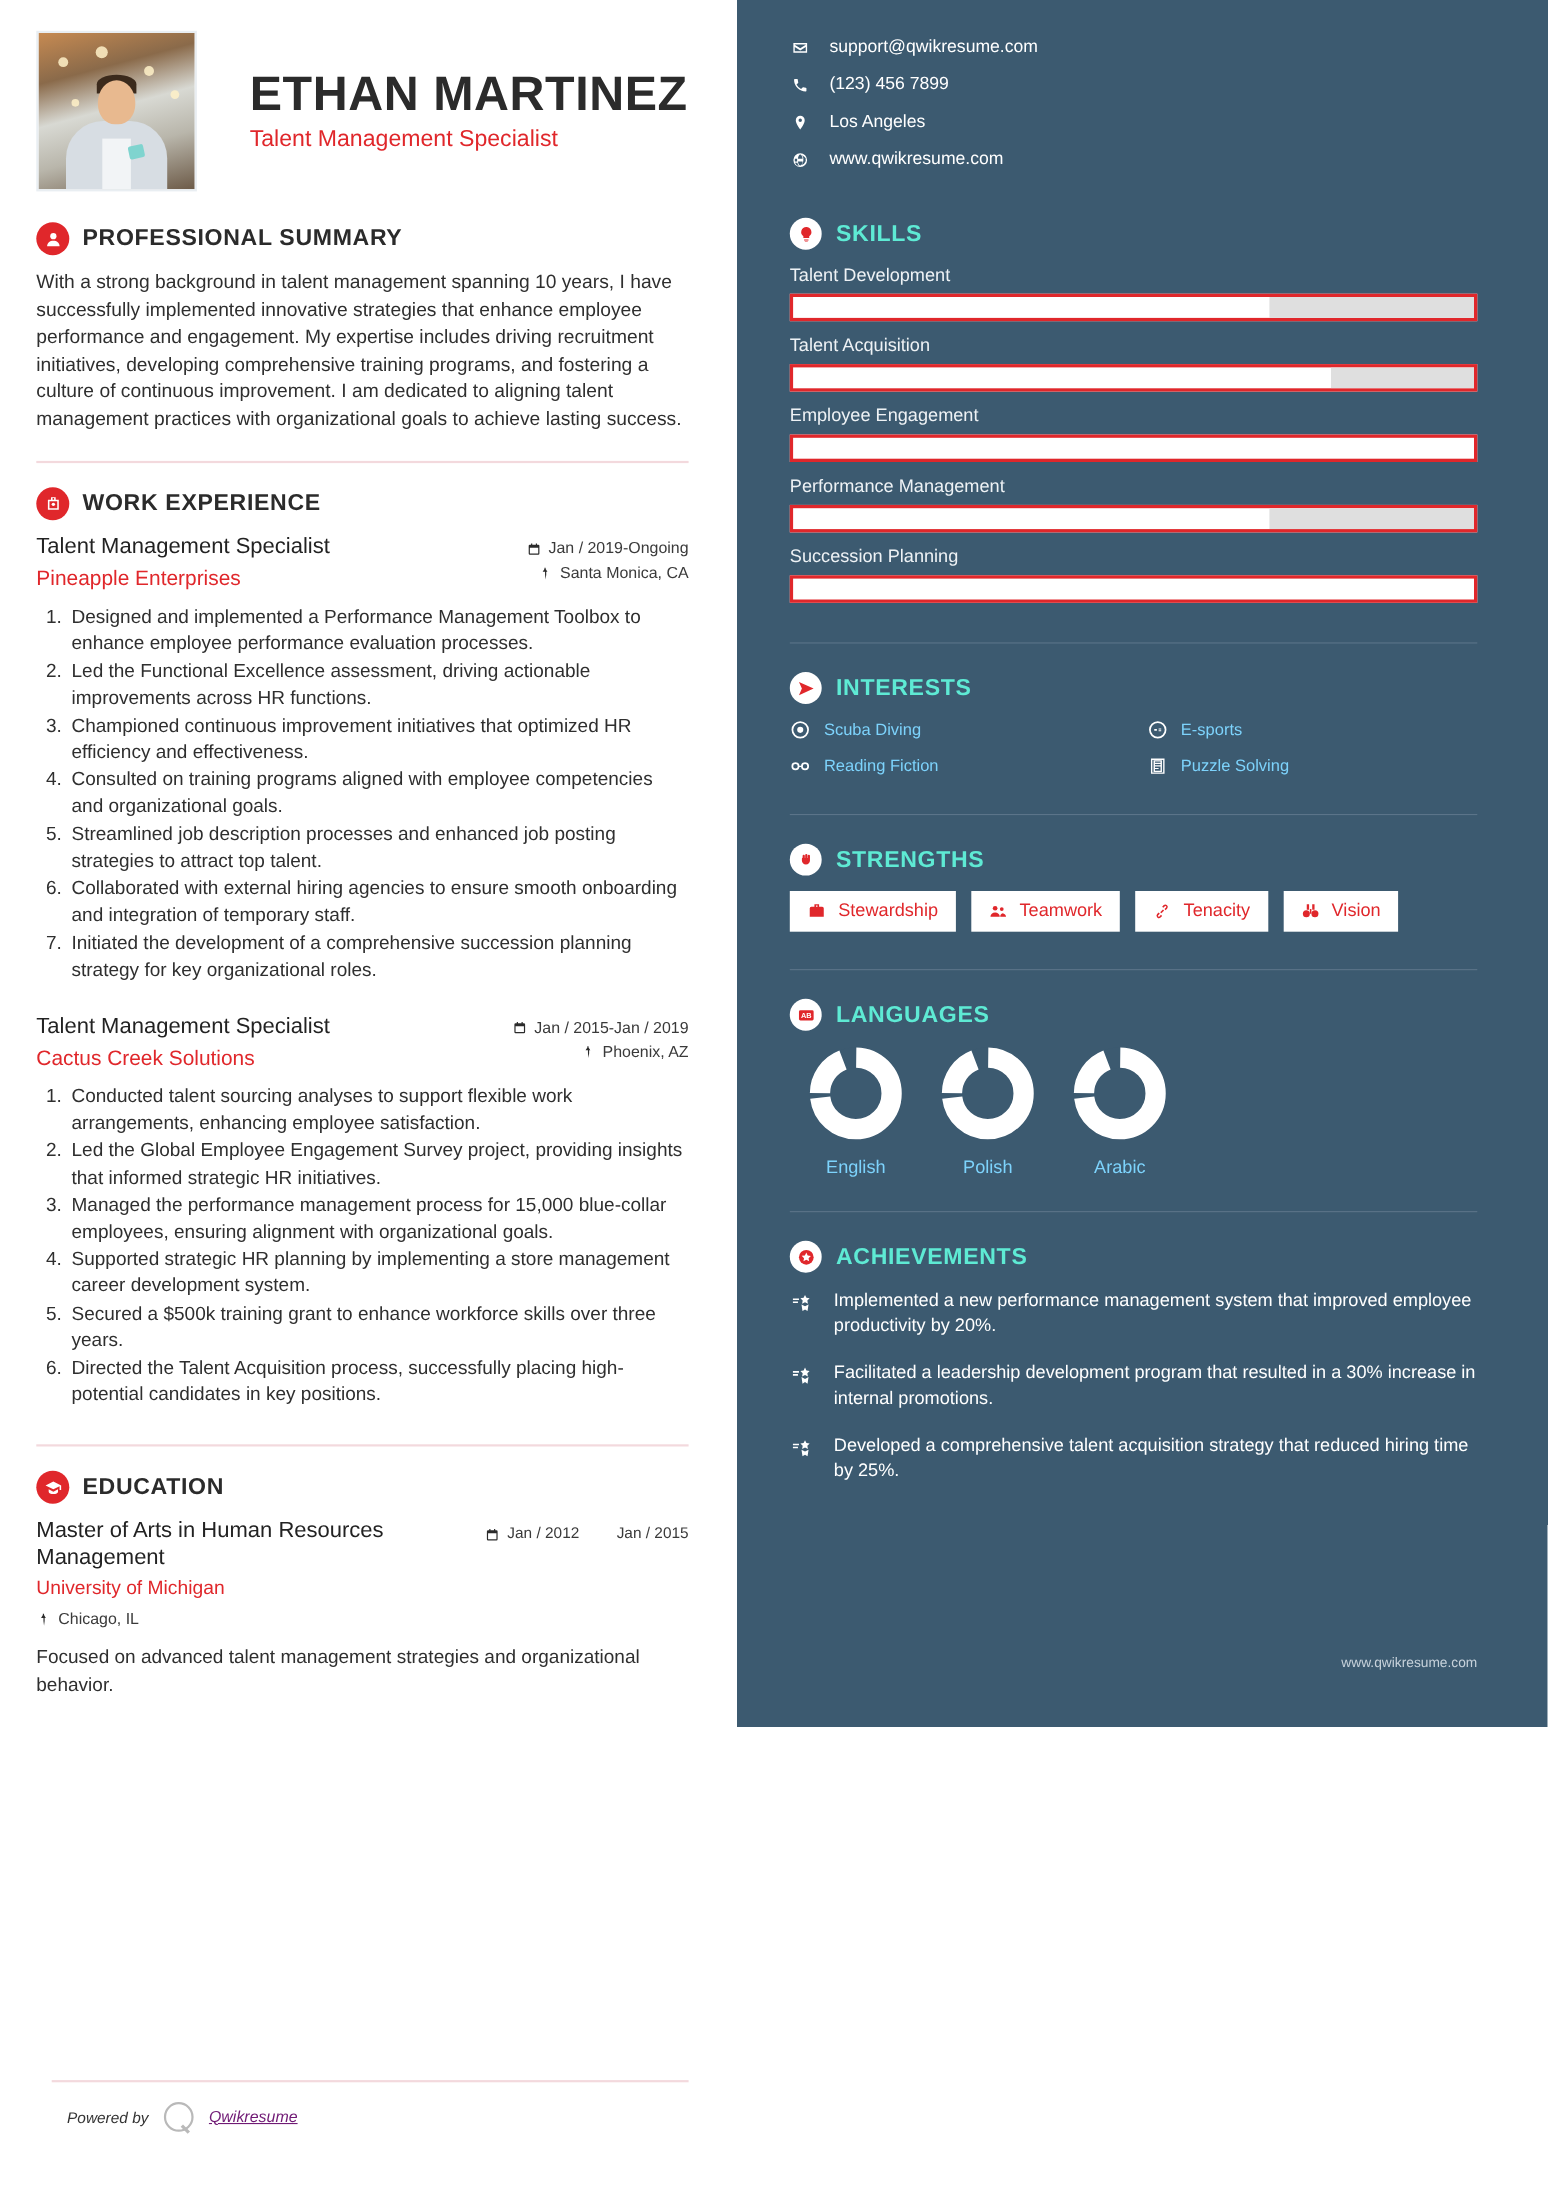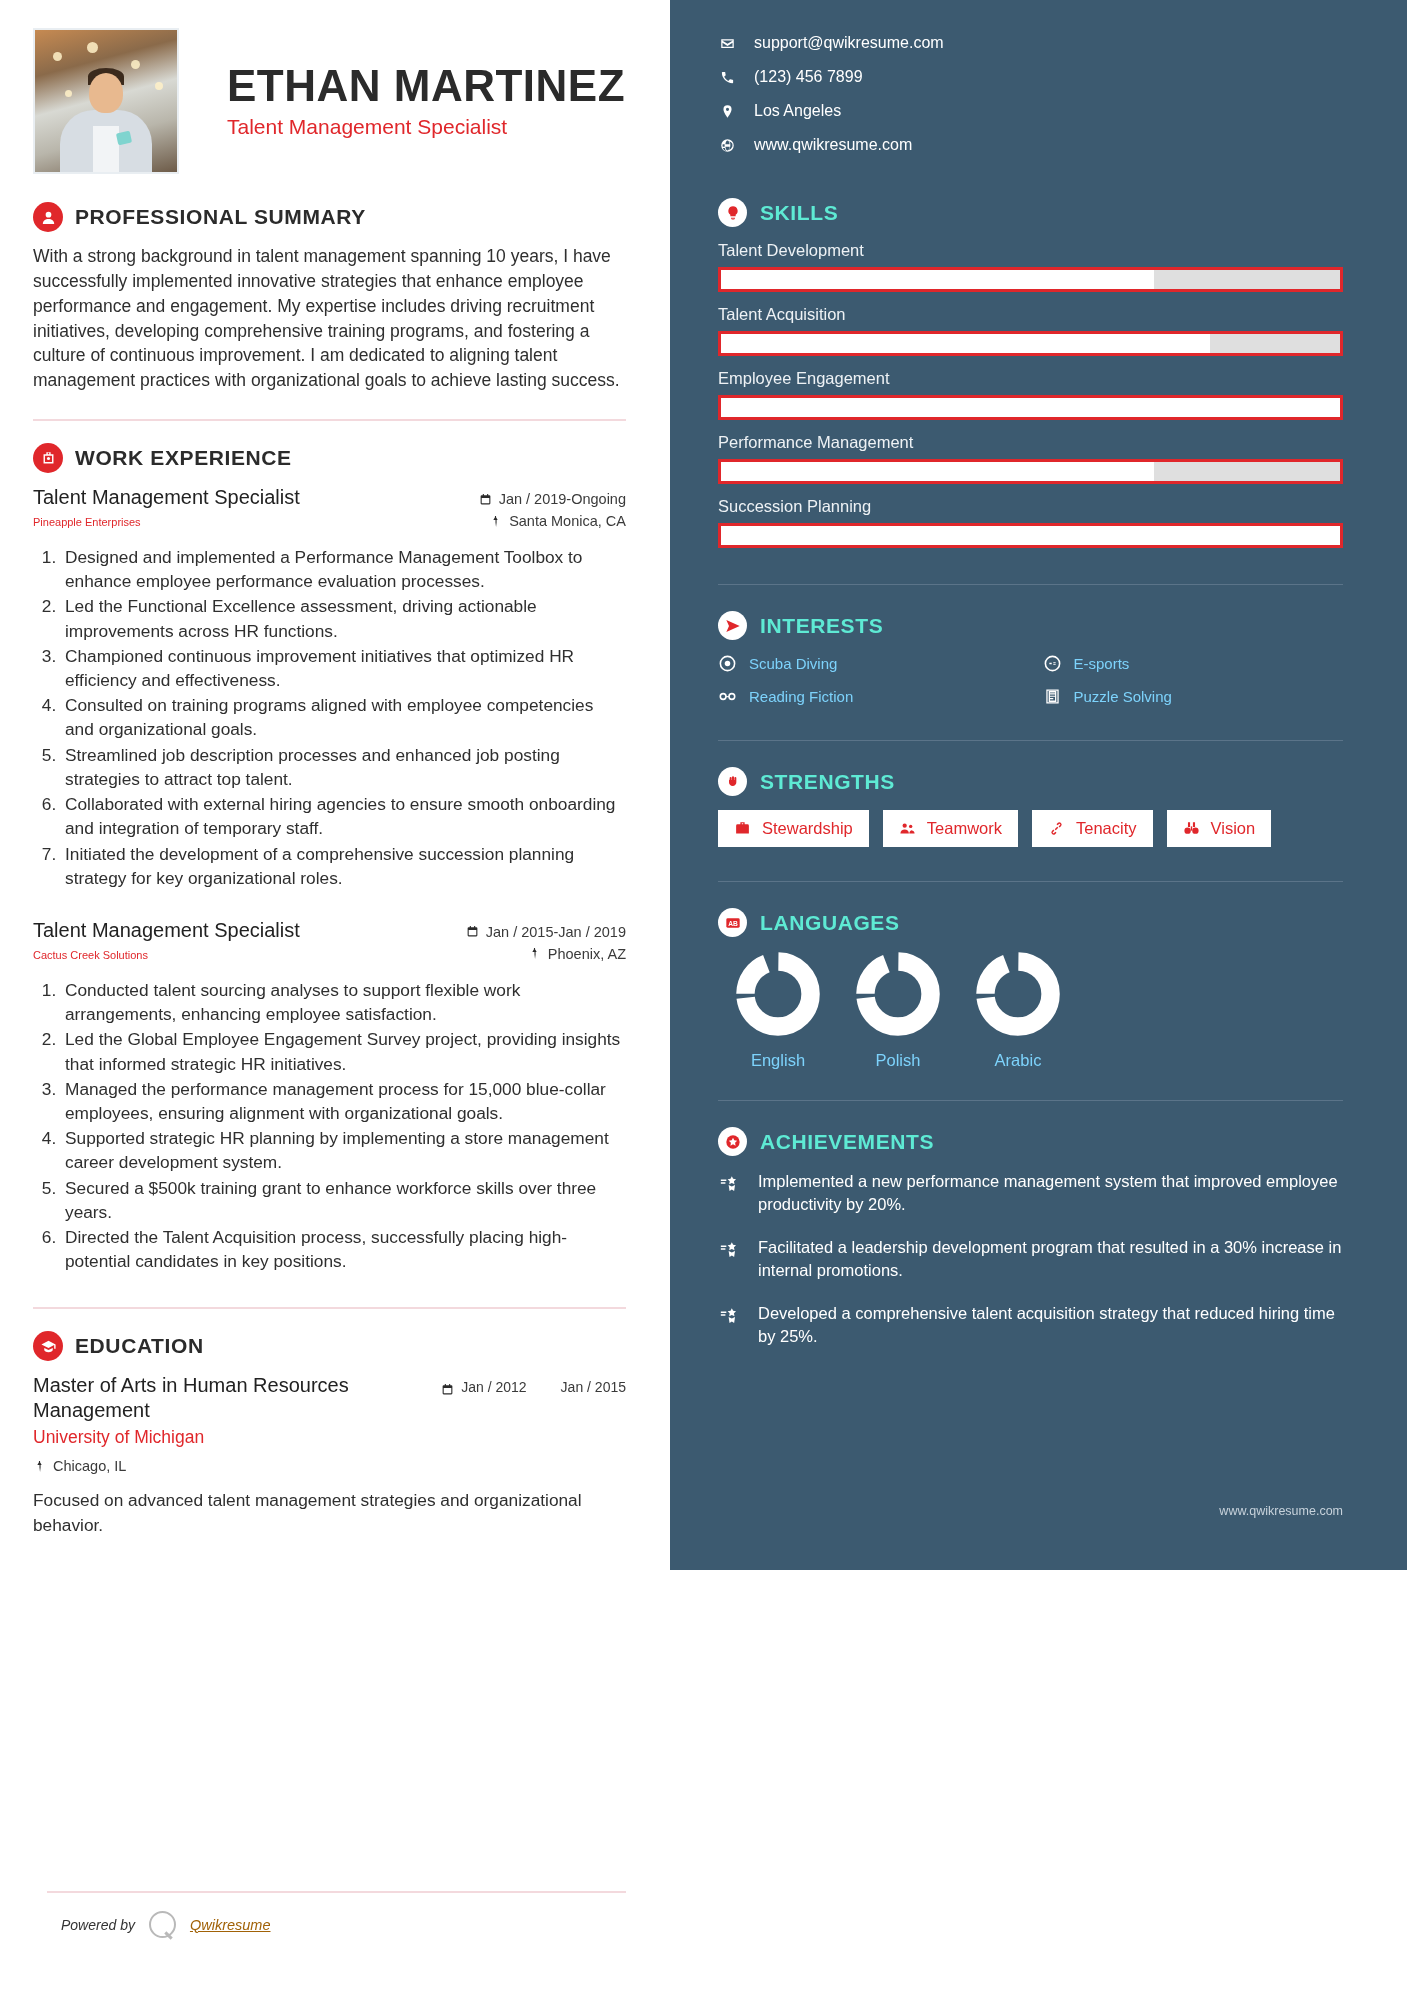--- a/index.html
+++ b/index.html
@@ -64,21 +64,21 @@
   }
   .summary-text {
     font-size: 17.5px; line-height: 1.42; color: #2f2f2f;
   }
   .hr { height: 2px; background: #f3d9dd; margin: 26px 0 22px; }
 
   .job { margin-bottom: 6px; }
   .job-top { display: flex; justify-content: space-between; align-items: flex-start; }
   .job-left { flex: 1 1 auto; }
   .job-title { font-size: 20px; color: #222; font-weight: 400; line-height:1.25;}
-  .job-company { font-size: 11px; color: #e0272b; margin-top: 6px; }
+  .job-company { font-size: 19px; color: #e0272b; margin-top: 6px; }
   .job-meta { text-align: right; flex: 0 0 auto; padding-top: 6px; }
   .meta-line {
     font-size: 14.5px; color: #3a3a3a; display:flex; align-items:center;
     justify-content:flex-end; gap: 7px; white-space: nowrap; margin-bottom: 6px;
   }
   .meta-line svg { width: 13px; height: 13px; fill: #2b2b2b; flex:0 0 13px;}
   ol.bullets { margin: 10px 0 0 28px; padding: 0; }
   ol.bullets li {
     font-size: 17.3px; line-height: 1.40; color: #2f2f2f; margin-bottom: 1px;
     padding-left: 4px;
@@ -93,21 +93,21 @@
   .footer-row { display:flex; align-items:center; gap: 14px; padding-left: 14px;}
   .footer-text { font-size: 14px; color:#333; }
   .q-logo {
     width: 27px; height:27px; border-radius:50%; border:2.5px solid #b9b9b9;
     position:relative;
   }
   .q-logo::after{
     content:""; position:absolute; right:1px; bottom:-1px; width:9px;height:3px;
     background:#b9b9b9; transform:rotate(45deg);
   }
-  .footer-link { font-size:14.5px; color:#a16207; text-decoration: underline; }
+  .footer-link { font-size:14.5px; color:#701a75; text-decoration: underline; }
 
   
   .right {
     width: 737px; height: 1570px; background: #3c5a70; color:#fff;
     padding: 28px 64px 0 48px; position: relative;
   }
   .contact-list { margin-top: 6px; }
   .contact-item {
     display:flex; align-items:center; gap: 18px; margin-bottom: 16px;
     font-size: 16px; color:#ffffff;

